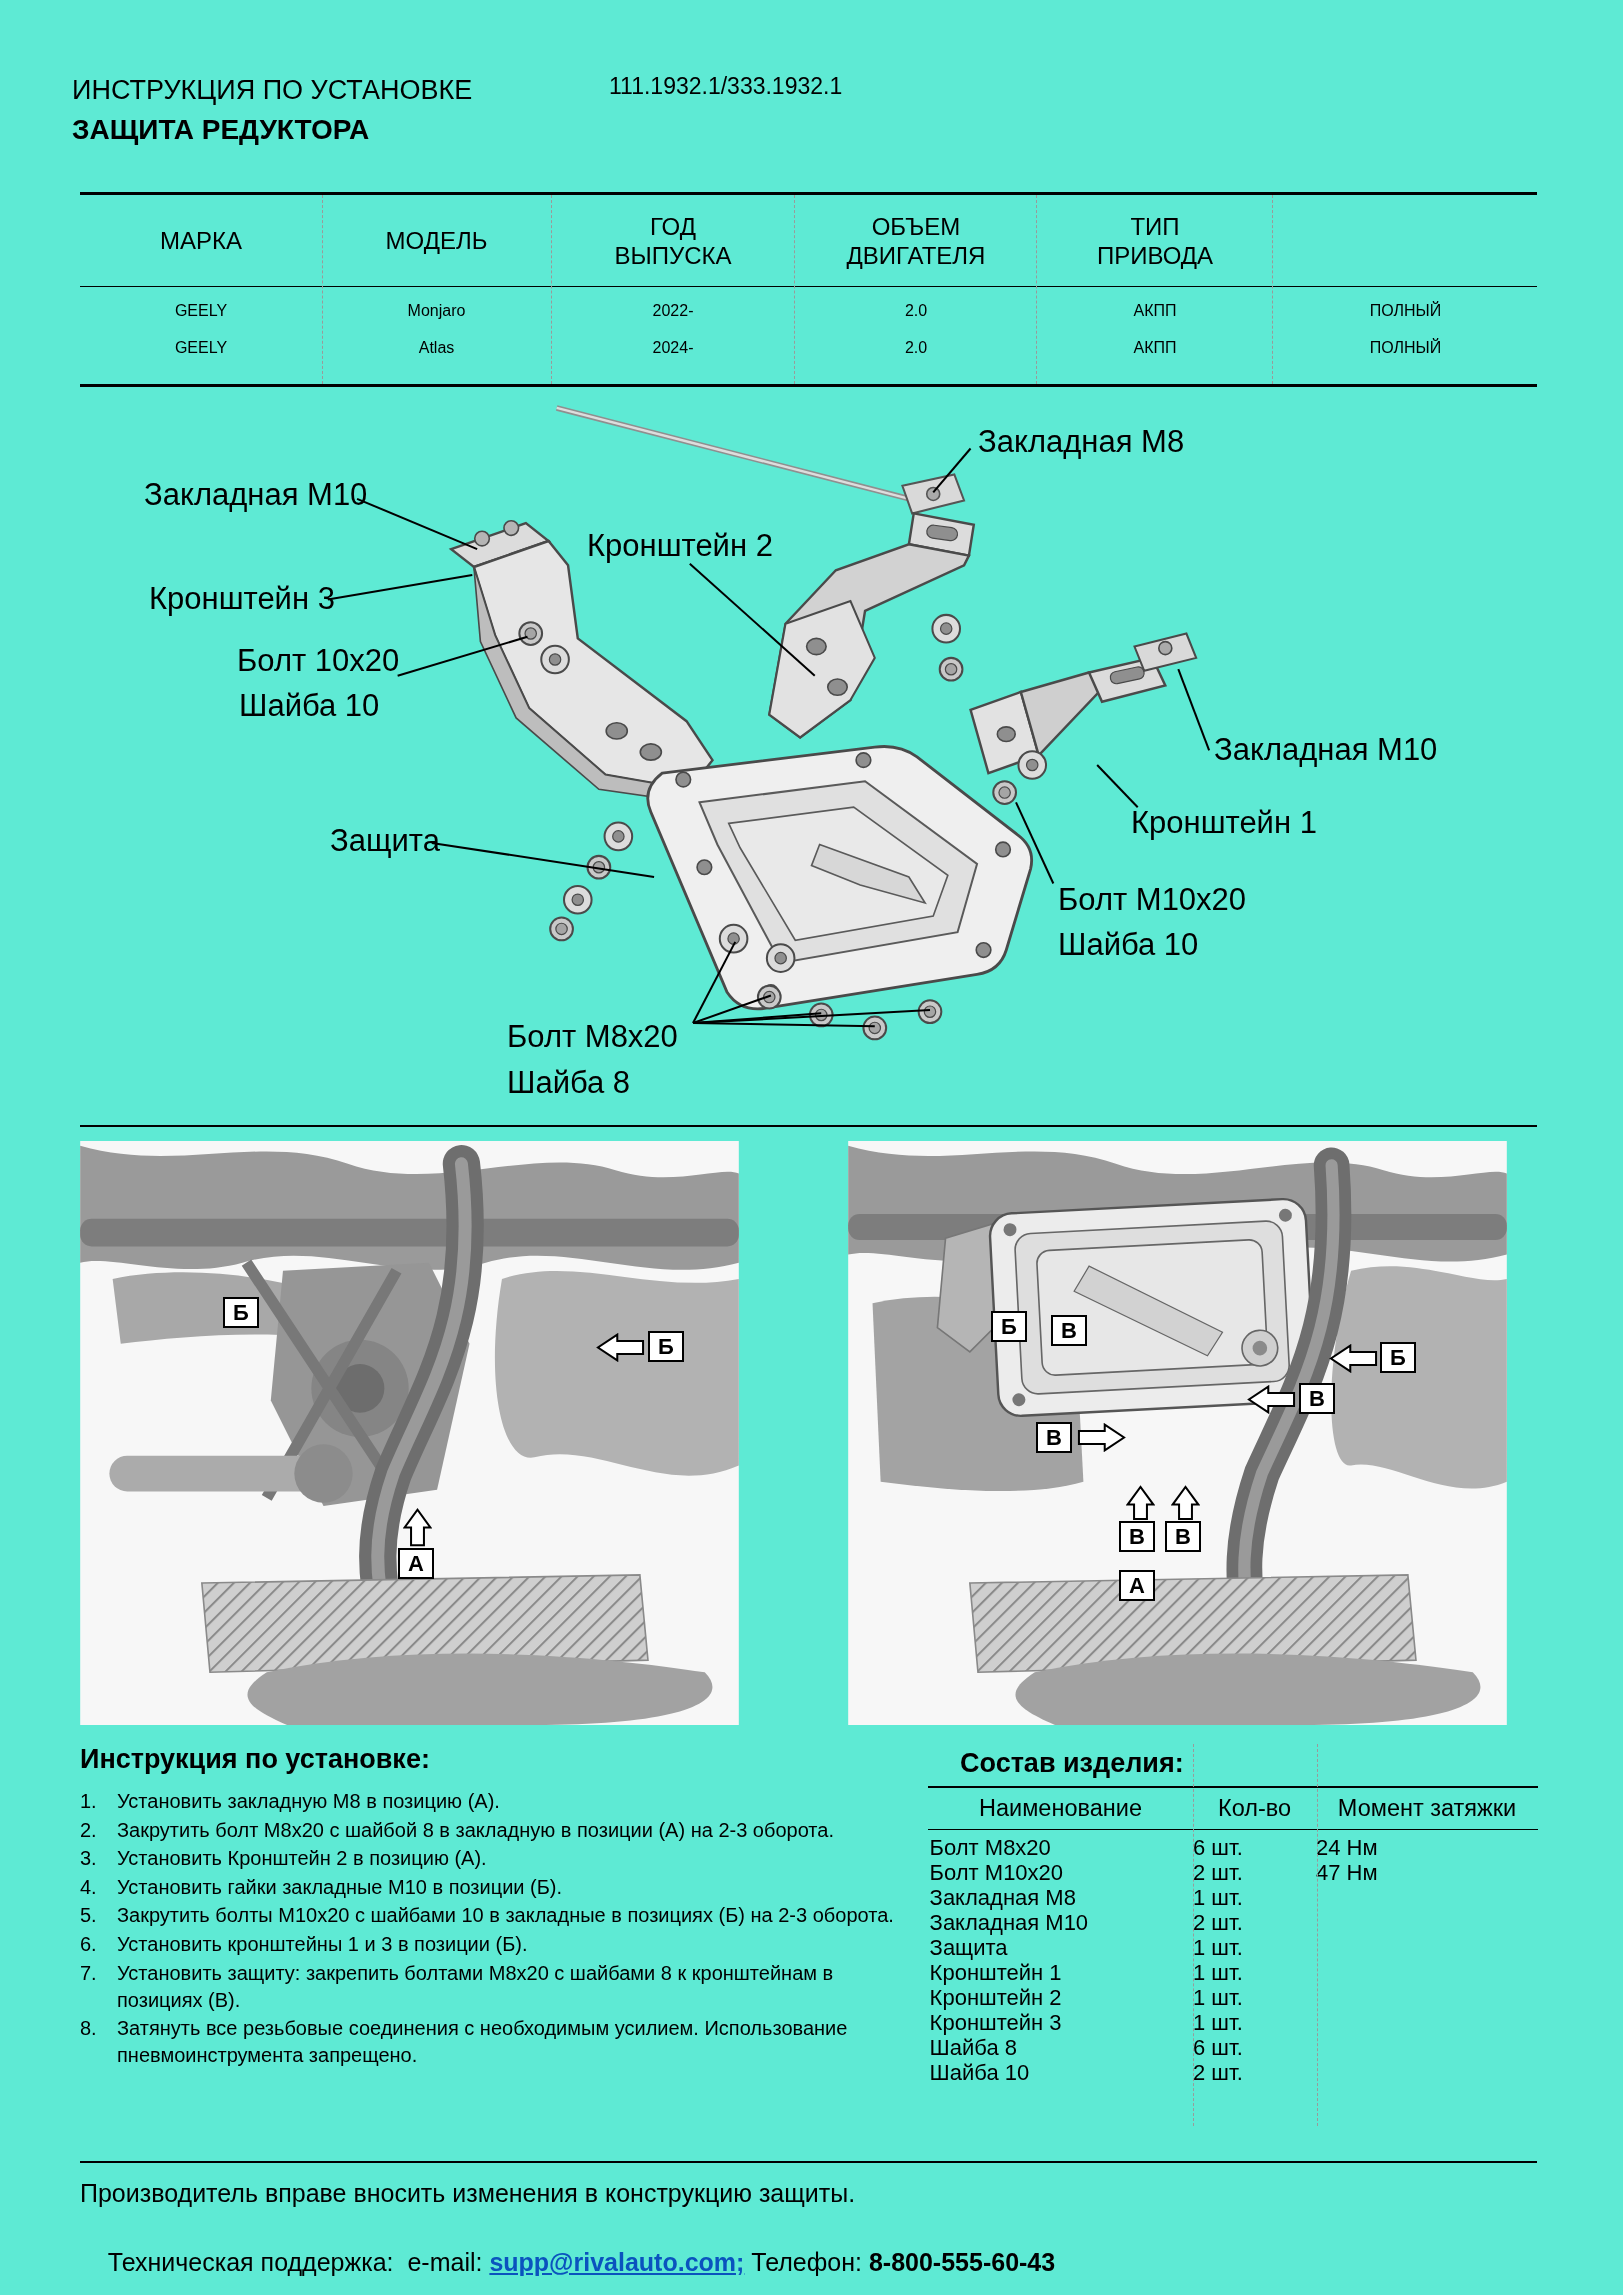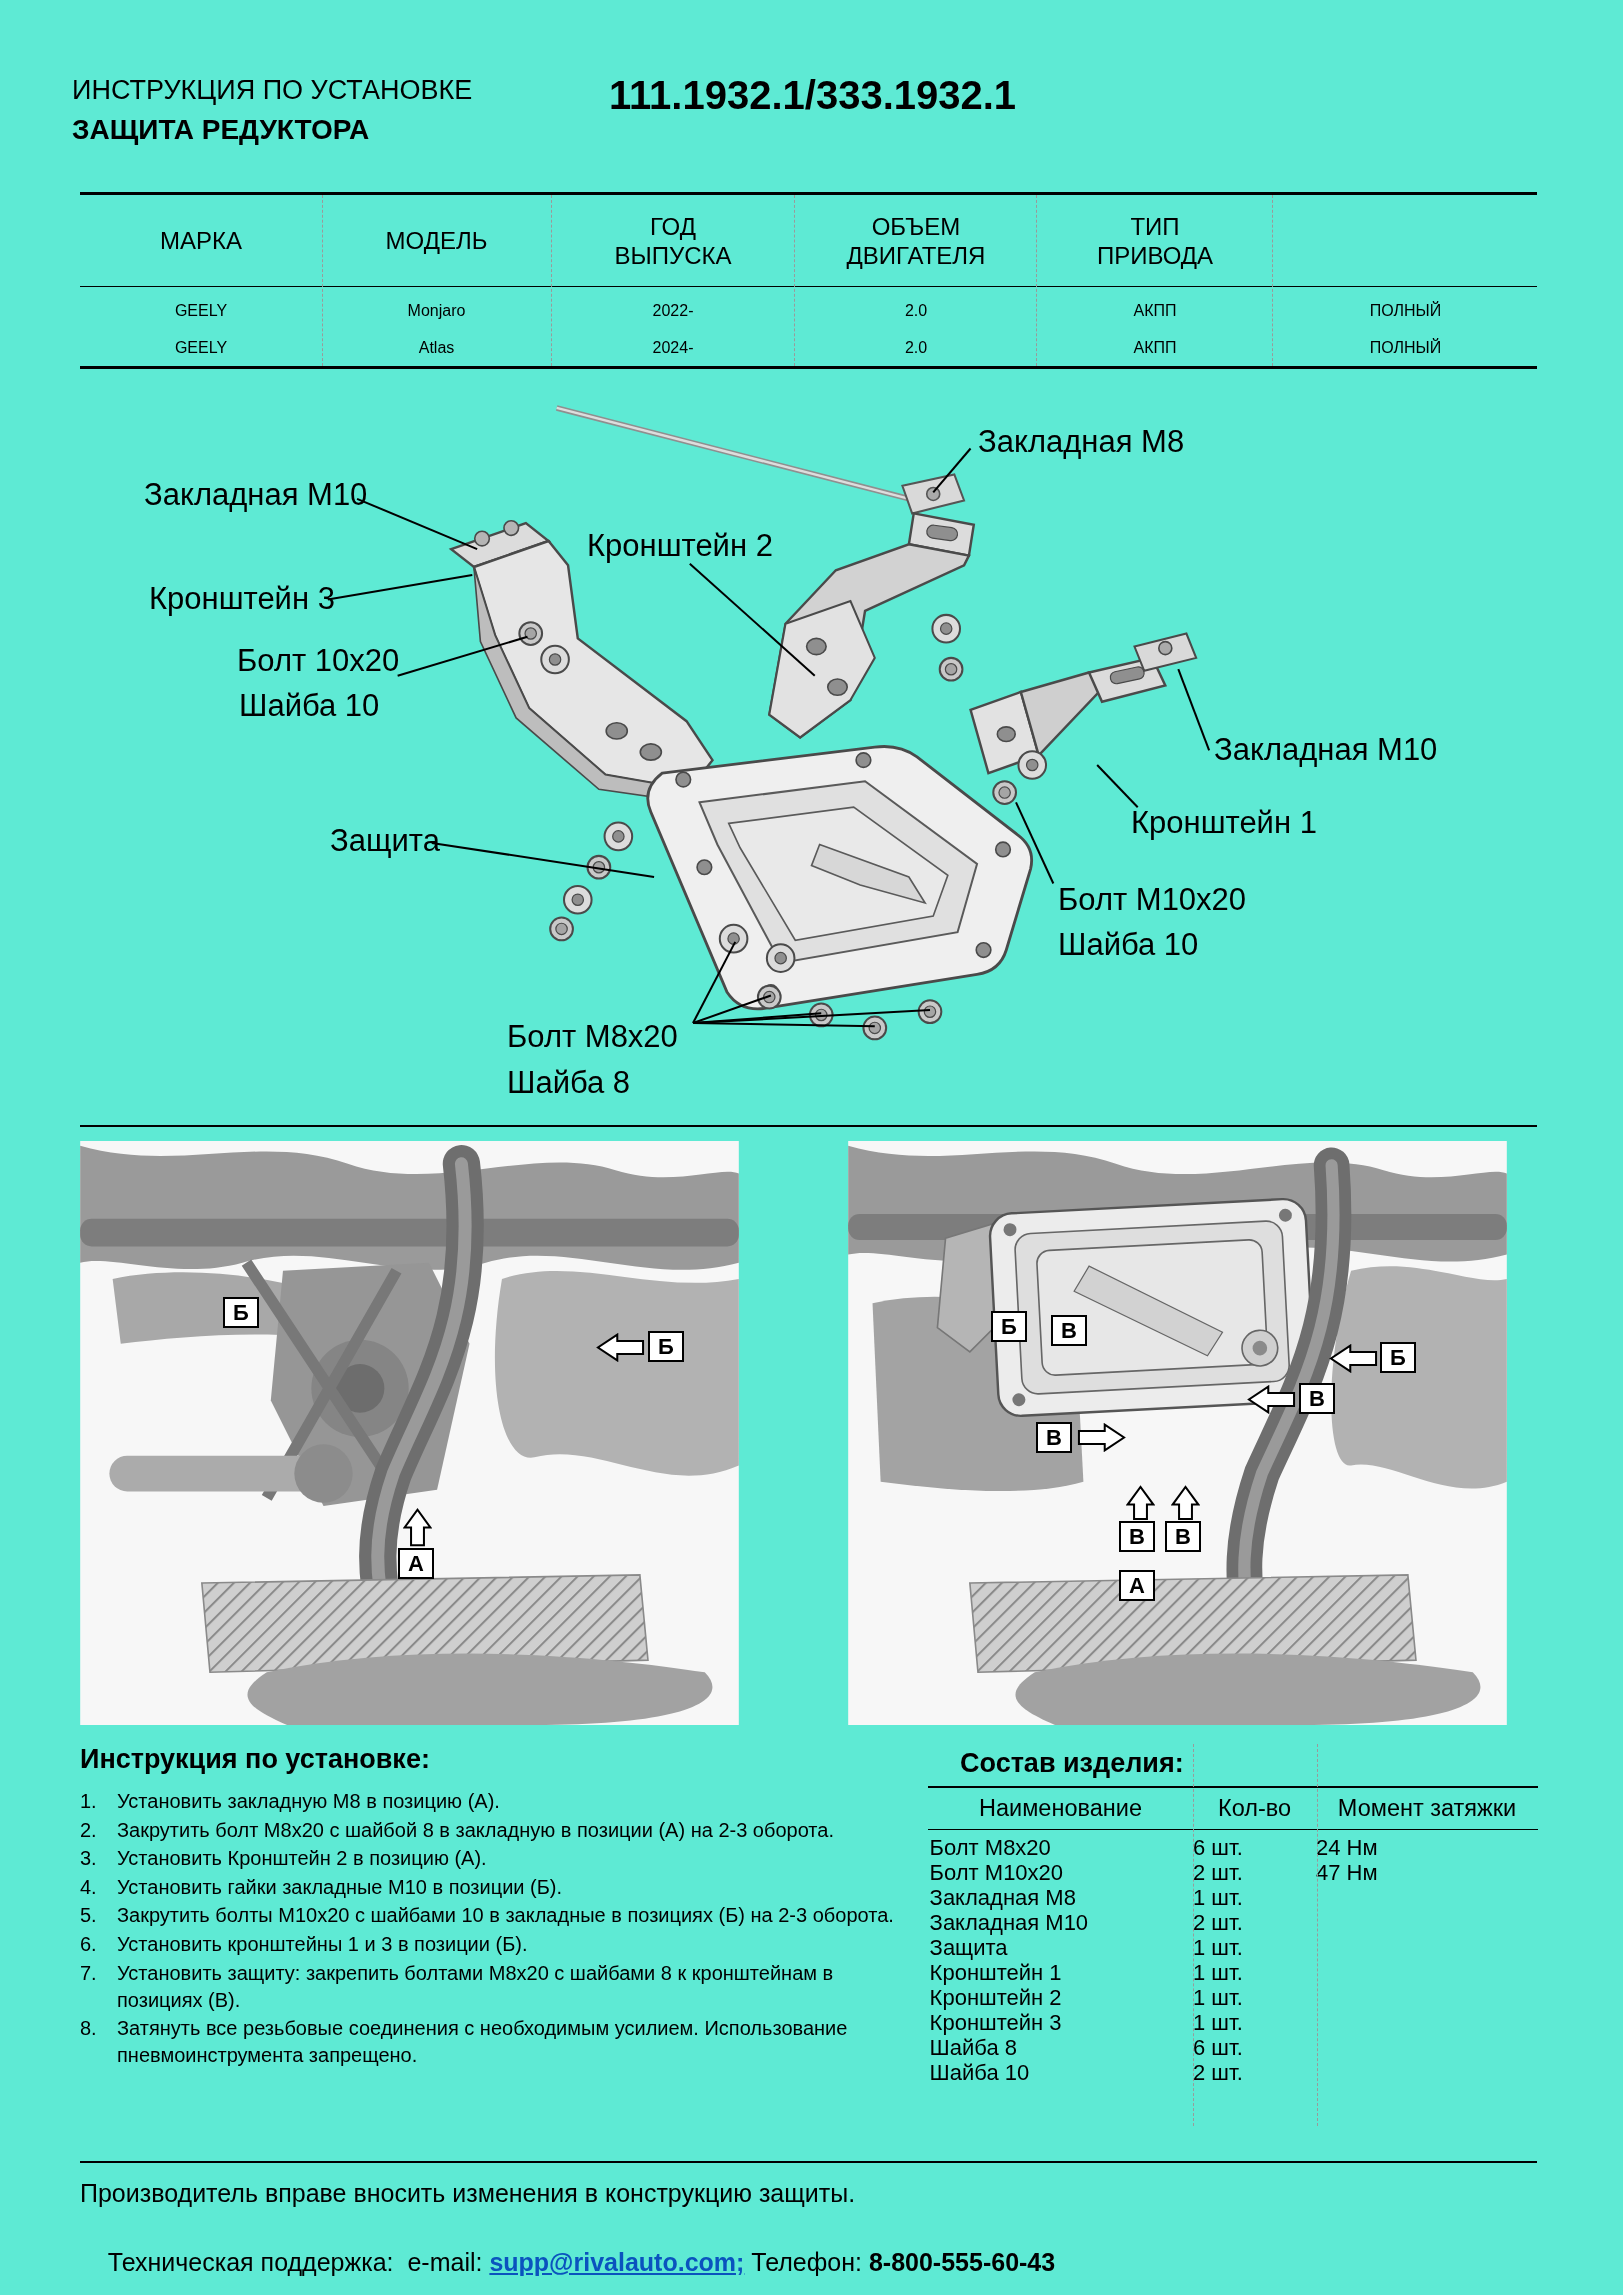--- a/index.html
+++ b/index.html
@@ -3,25 +3,25 @@
 <meta charset="utf-8">
 <style>
   *{margin:0;padding:0;box-sizing:border-box}
   html,body{background:#fff}
   body{font-family:"Liberation Sans","DejaVu Sans",sans-serif;color:#000}
   .page{position:relative;width:1623px;height:2295px;background:#5eead4;overflow:hidden}
   .abs{position:absolute}
 
   
   .doc-type{font-size:27px}
-  .part-number{font-size:40px;font-weight:bold}
+  .part-number{font-size:23px;font-weight:normal}
   .product-title{font-size:28px;font-weight:bold}
 
   
-  .vtable{left:80px;top:192px;width:1457px;border-top:3.2px solid #000;border-bottom:3.2px solid #000;}
+  .vtable{left:80px;top:192px;width:1457px;border-top:3.2px solid #000;border-bottom:3.2px solid #000;padding-bottom:18px}
   .vt-row{display:grid;grid-template-columns:242px 229px 244px 242px 236px 265px}
   .vt-head{border-bottom:1.6px solid #000}
   .vt-hcell{height:91px;display:flex;align-items:center;justify-content:center;text-align:center;font-size:24px;line-height:29px;white-space:pre-line}
   .vt-data{margin-top:4.9px}
   .vt-cell{height:37px;line-height:37px;text-align:center;font-size:16px}
   .vdash{position:absolute;top:0;bottom:0;border-left:1.6px dashed #9a9a9a}
 
   
   .dlabel{position:absolute;font-size:31px;white-space:nowrap}
 

